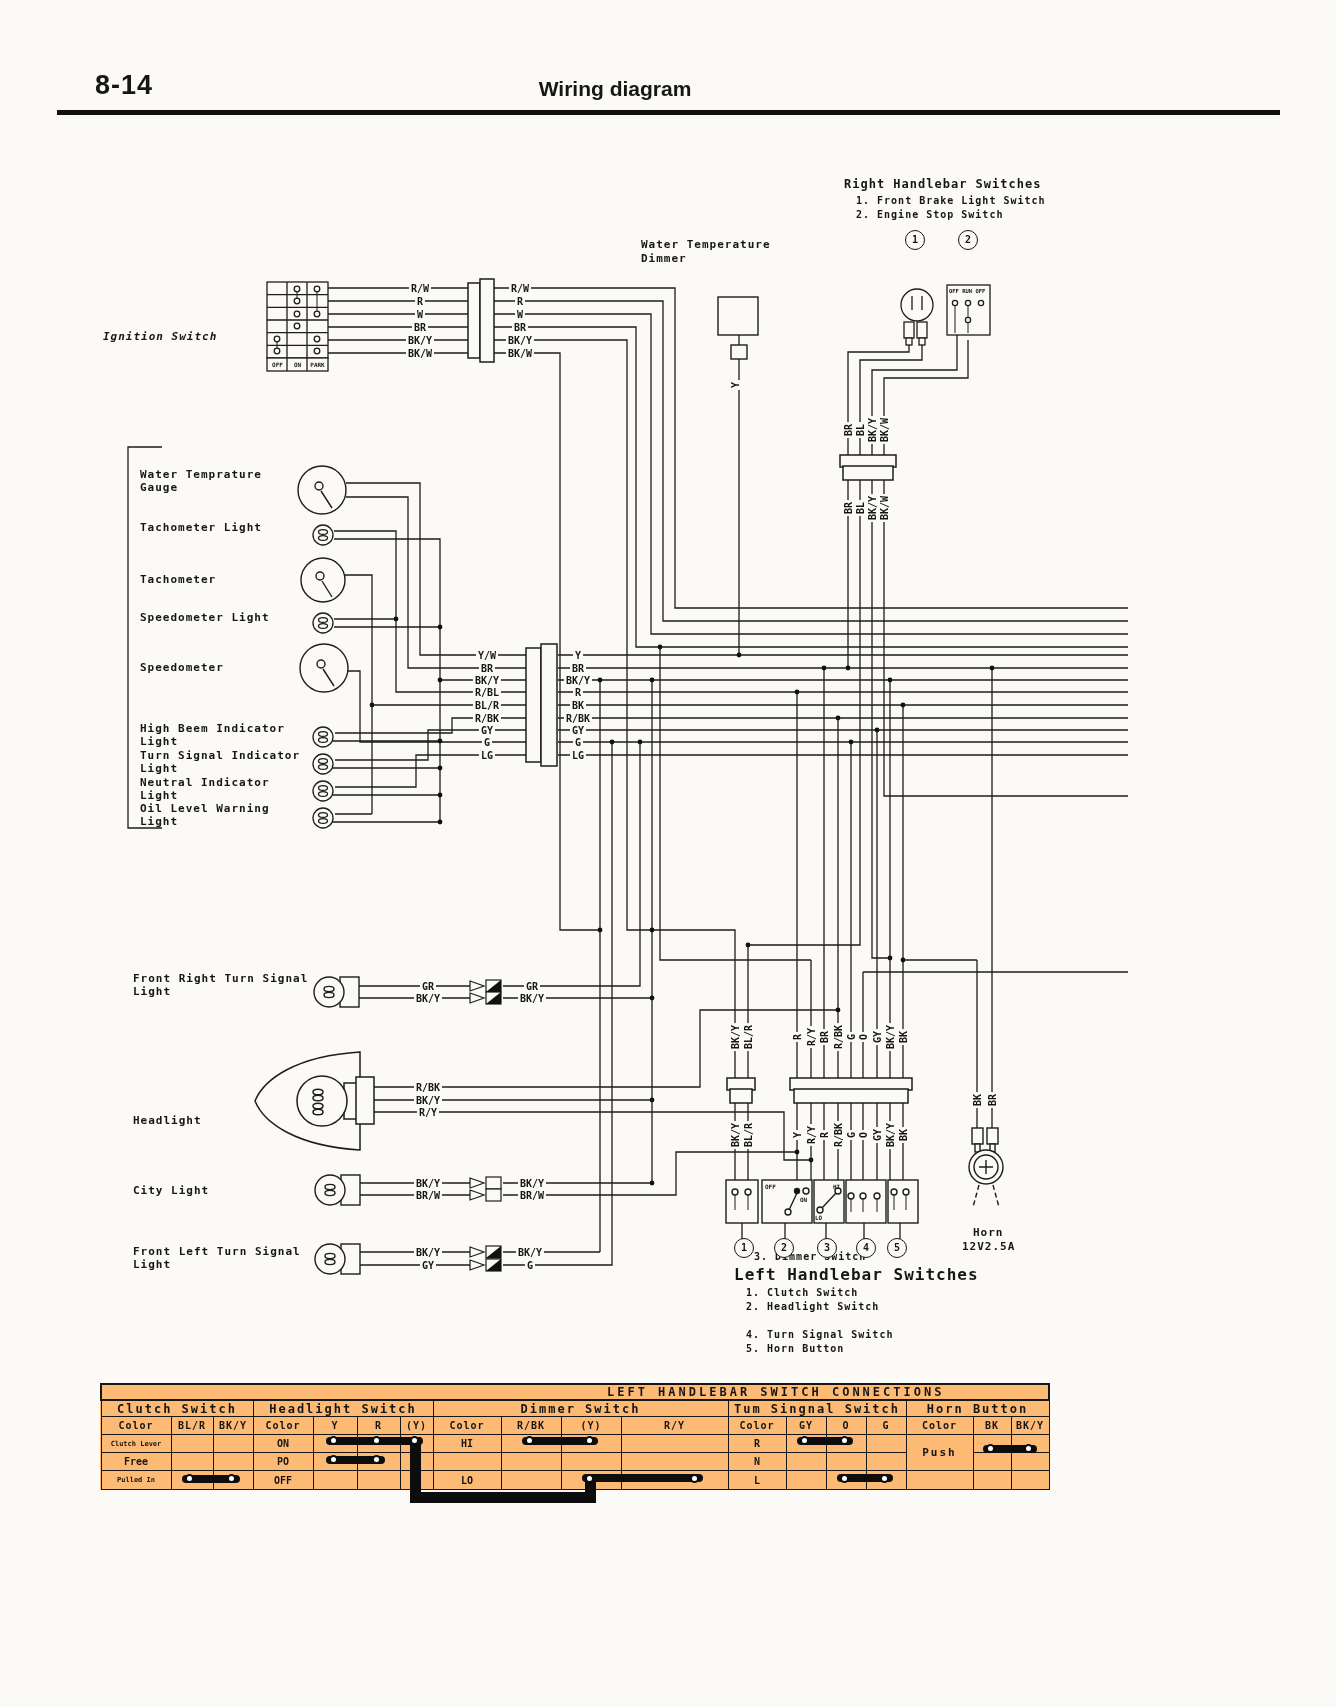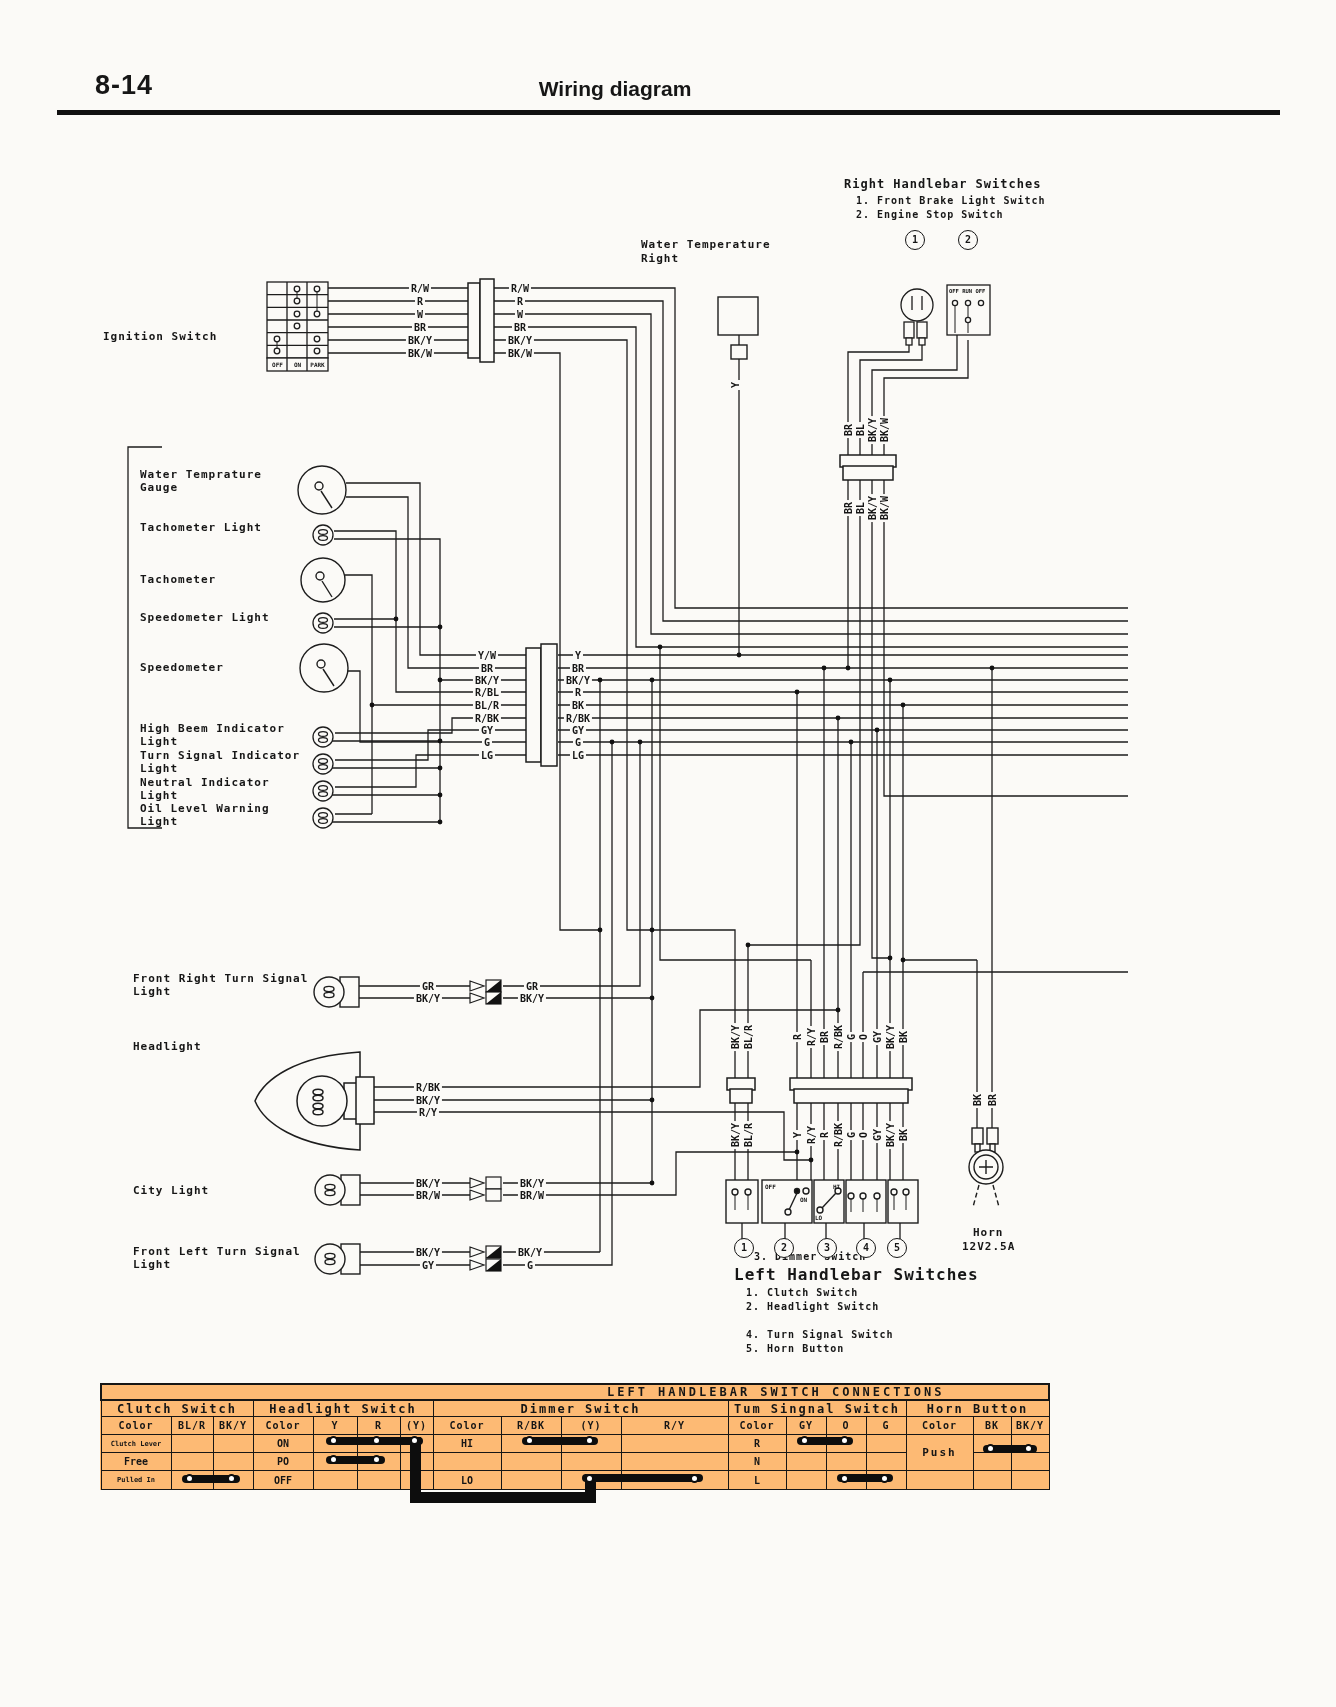--- a/index.html
+++ b/index.html
@@ -327,47 +327,47 @@
         <circle cx="440" cy="627" r="2.4"></circle>
       <circle cx="372" cy="705" r="2.4"></circle>
         <circle cx="440" cy="680" r="2.4"></circle>
       <circle cx="440" cy="741" r="2.4"></circle>
         <circle cx="440" cy="768" r="2.4"></circle>
       <circle cx="440" cy="795" r="2.4"></circle>
         <circle cx="440" cy="822" r="2.4"></circle>
     </g>
   </svg>
 
-  <div class="txt" style="left:103px;top:330px;">Ignition Switch</div>
+  <div class="txt" style="left:103px;top:330px;font-style:italic;">Ignition Switch</div>
   <div class="tiny" style="left:269px;top:361px;width:17px;text-align:center;">OFF</div>
   <div class="tiny" style="left:289px;top:361px;width:17px;text-align:center;">ON</div>
   <div class="tiny" style="left:308px;top:361px;width:19px;text-align:center;">PARK</div>
 
   <div class="txt" style="left:844px;top:178px;font-size:12px;">Right Handlebar Switches</div>
   <div class="txt sm" style="left:856px;top:194px;">1. Front Brake Light Switch</div>
   <div class="txt sm" style="left:856px;top:208px;">2. Engine Stop Switch</div>
   <div class="badge" style="left:915px;top:240px;">1</div>
   <div class="badge" style="left:968px;top:240px;">2</div>
   <div class="tiny" style="left:949px;top:288px;font-size:5.5px;">OFF RUN OFF</div>
 
   <div class="txt" style="left:641px;top:238px;">Water Temperature</div>
-  <div class="txt" style="left:641px;top:252px;">Right</div>
+  <div class="txt" style="left:641px;top:252px;">Dimmer</div>
 
   <div class="txt" style="left:140px;top:468px;width:150px;">Water Temprature Gauge</div>
   <div class="txt" style="left:140px;top:521px;width:210px;">Tachometer Light</div>
   <div class="txt" style="left:140px;top:573px;width:210px;">Tachometer</div>
   <div class="txt" style="left:140px;top:611px;width:210px;">Speedometer Light</div>
   <div class="txt" style="left:140px;top:661px;width:210px;">Speedometer</div>
   <div class="txt" style="left:140px;top:722px;width:165px;">High Beem Indicator Light</div>
   <div class="txt" style="left:140px;top:749px;width:180px;">Turn Signal Indicator Light</div>
   <div class="txt" style="left:140px;top:776px;width:150px;">Neutral Indicator Light</div>
   <div class="txt" style="left:140px;top:802px;width:150px;">Oil Level Warning Light</div>
 
   <div class="txt" style="left:133px;top:972px;width:180px;">Front Right Turn Signal Light</div>
-  <div class="txt" style="left:133px;top:1040px;">Headlight</div>
+  <div class="txt" style="left:133px;top:1114px;">Headlight</div>
   <div class="txt" style="left:133px;top:1184px;">City Light</div>
   <div class="txt" style="left:133px;top:1245px;width:180px;">Front Left Turn Signal Light</div>
 
   <div class="tiny" style="left:765px;top:1183px;">OFF</div>
   <div class="tiny" style="left:800px;top:1196px;">ON</div>
   <div class="tiny" style="left:815px;top:1214px;">LO</div>
   <div class="tiny" style="left:833px;top:1183px;">HI</div>
 
   <div class="badge" style="left:744px;top:1248px;">1</div>
   <div class="badge" style="left:784px;top:1248px;">2</div>

